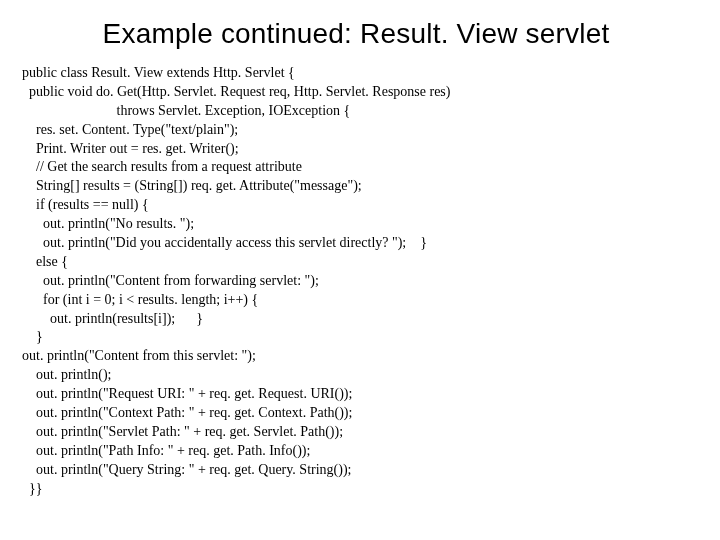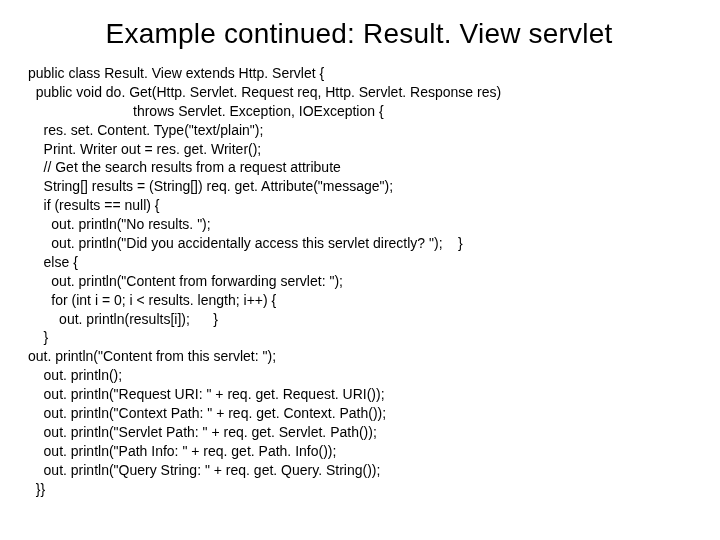--- a/index.html
+++ b/index.html
@@ -9,34 +9,34 @@
     height: 540px;
     background: #ffffff;
     font-family: Arial, Helvetica, sans-serif;
     color: #000000;
     overflow: hidden;
   }
   .slide {
     box-sizing: border-box;
     width: 720px;
     height: 540px;
-    padding: 18px 30px 20px 28px;
+    padding: 18px 30px 20px 22px;
   }
   .title {
     font-size: 28px;
     font-weight: 400;
     text-align: center;
     margin: 0 0 14px 0;
     letter-spacing: 0.2px;
   }
   .code {
     font-size: 14px;
     line-height: 1.35;
     white-space: pre;
-    font-family: Liberation Sans, sans-serif;
+    font-family: Liberation Serif, serif;
   }
 </style>
 </head>
 <body>
 
 <div class="slide">
   <h1 class="title">Example continued: Result. View servlet</h1>
   <div class="code"><div>public class Result. View extends Http. Servlet {</div><div>  public void do. Get(Http. Servlet. Request req, Http. Servlet. Response res)</div><div>                           throws Servlet. Exception, IOException {</div><div>    res. set. Content. Type("text/plain");</div><div>    Print. Writer out = res. get. Writer();</div><div>    // Get the search results from a request attribute</div><div>    String[] results = (String[]) req. get. Attribute("message");</div><div>    if (results == null) {</div><div>      out. println("No results. ");</div><div>      out. println("Did you accidentally access this servlet directly? ");    }</div><div>    else {</div><div>      out. println("Content from forwarding servlet: ");</div><div>      for (int i = 0; i &lt; results. length; i++) {</div><div>        out. println(results[i]);      }</div><div>    }</div><div>out. println("Content from this servlet: ");</div><div>    out. println();</div><div>    out. println("Request URI: " + req. get. Request. URI());</div><div>    out. println("Context Path: " + req. get. Context. Path());</div><div>    out. println("Servlet Path: " + req. get. Servlet. Path());</div><div>    out. println("Path Info: " + req. get. Path. Info());</div><div>    out. println("Query String: " + req. get. Query. String());</div><div>  }}</div></div>
 </div>
 

